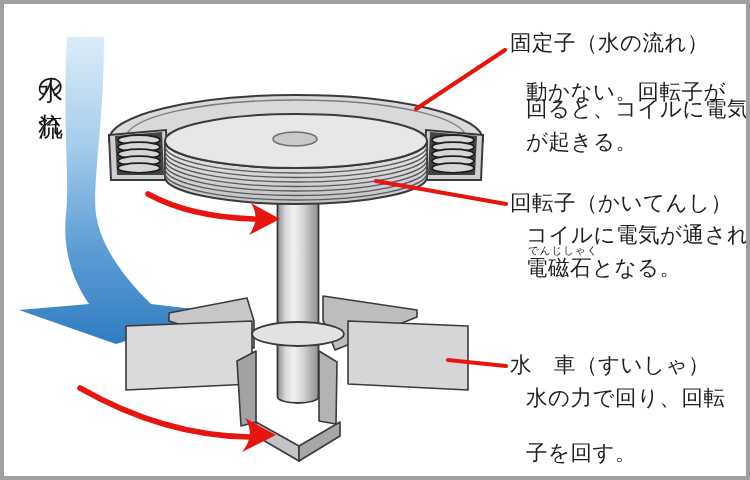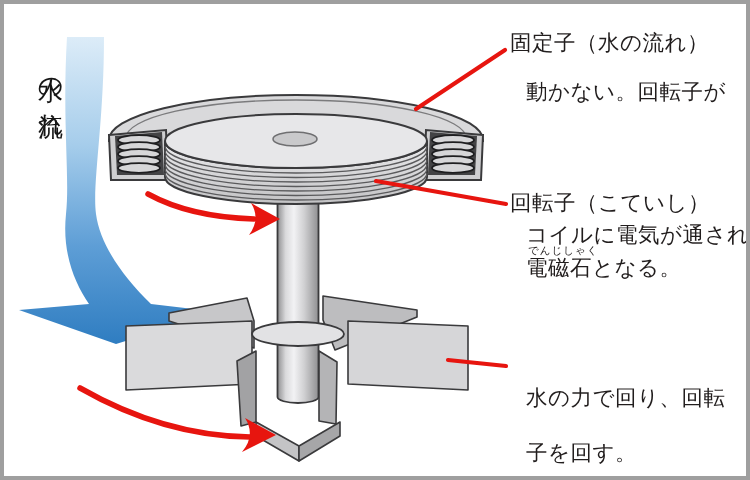--- a/index.html
+++ b/index.html
@@ -135,22 +135,25 @@
       <line x1="412" y1="105" x2="501" y2="46"></line>
       <line x1="372" y1="177" x2="502" y2="200"></line>
       <line x1="444" y1="356" x2="502" y2="362"></line>
     </g>
   </svg>
 
   <div class="vtext">水の流れ</div>
 
   <div class="jp" style="left:506px;top:26px">固定子（水の流れ）</div>
   <div class="jp" style="left:522px;top:75px">動かない。回転子が</div>
+  <div class="jp" style="left:522px;top:92px">回ると、コイルに電気</div>
+  <div class="jp" style="left:522px;top:125px">が起きる。</div>
 
-  <div class="jp" style="left:506px;top:186px">回転子（こていし）</div>
+  <div class="jp" style="left:506px;top:186px">回転子（かいてんし）</div>
   <div class="jp" style="left:522px;top:218px">コイルに電気が通され、</div>
   <div class="jp-ruby" style="left:524px;top:240px">でんじしゃく</div>
   <div class="jp" style="left:522px;top:251px">電磁石となる。</div>
 
+  <div class="jp" style="left:506px;top:348px">水　車（すいしゃ）</div>
   <div class="jp" style="left:522px;top:381px">水の力で回り、回転</div>
   <div class="jp" style="left:522px;top:436px">子を回す。</div>
 
 </div>
 
 </body></html>

